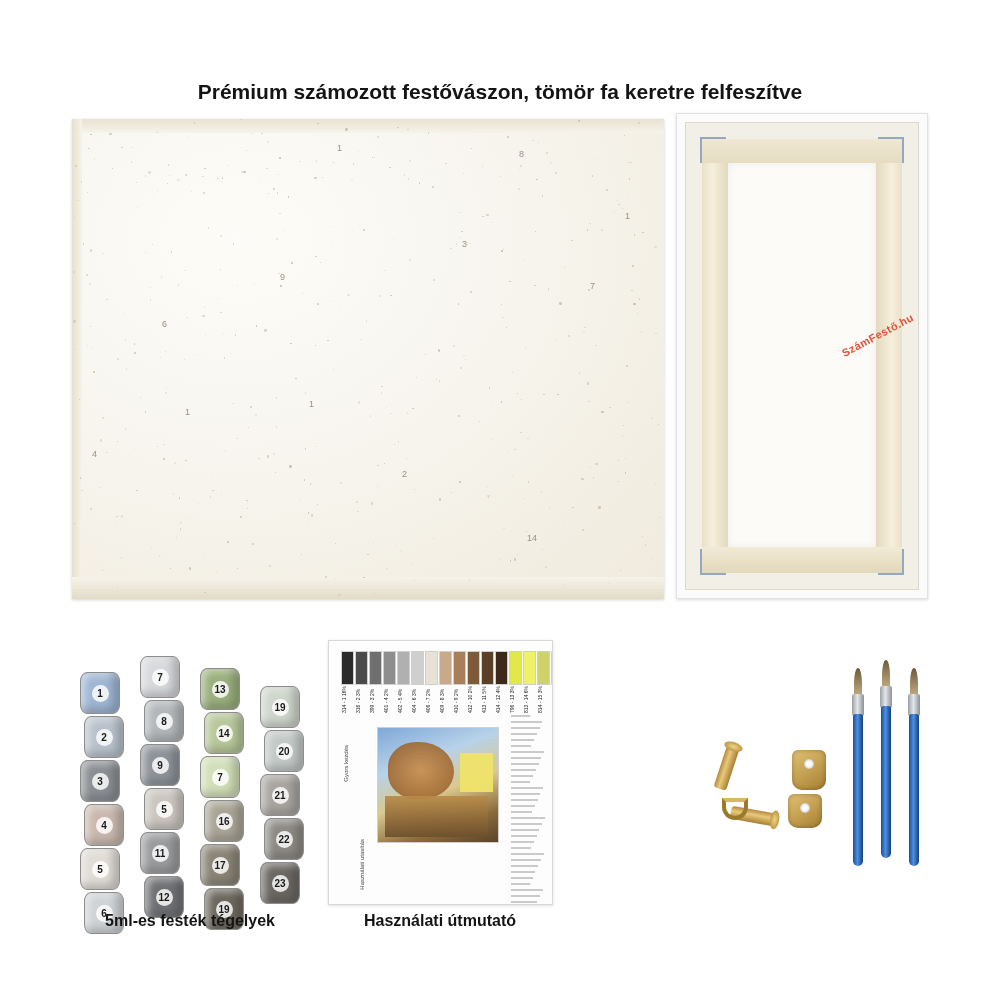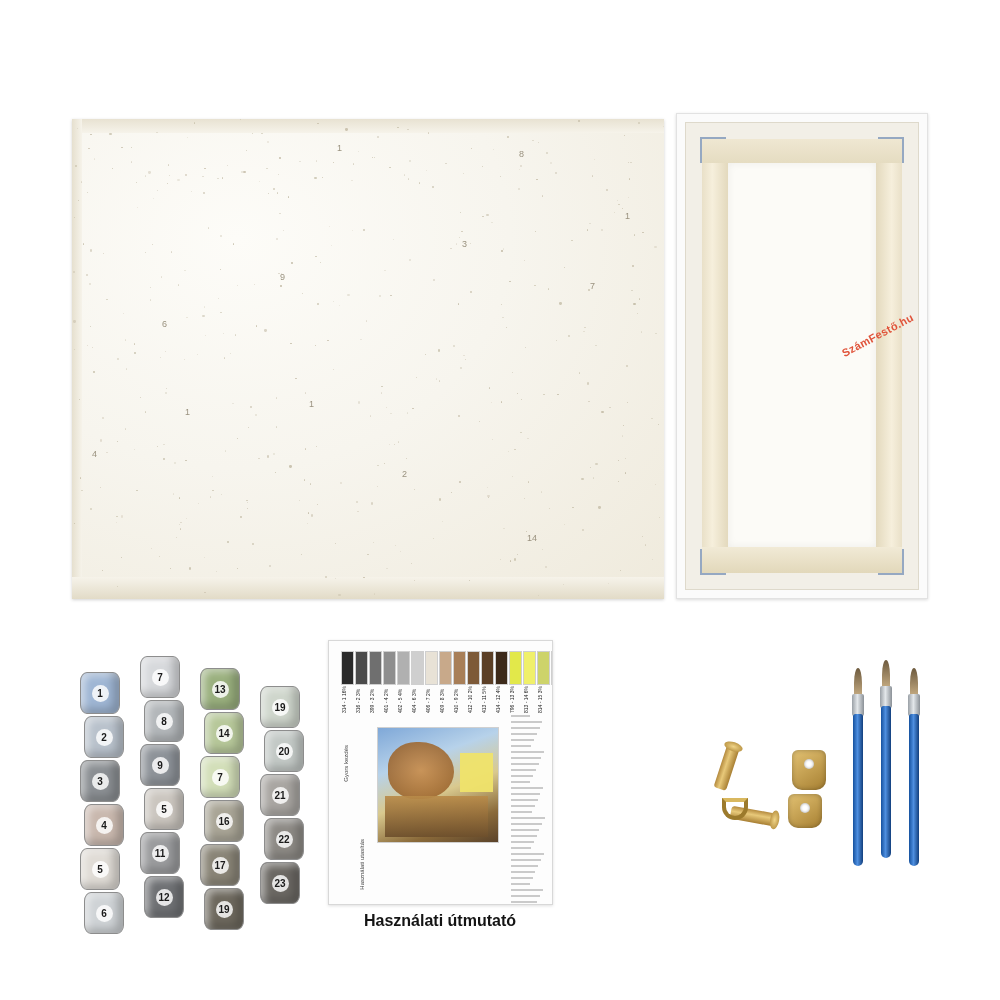--- a/index.html
+++ b/index.html
@@ -226,20 +226,21 @@
     background: linear-gradient(180deg,#6d5a3e,#cbb187);
     border-radius: 50% 50% 2px 2px;
   }
   .brush-caption { left: 836px; top: 258px; width: 164px; }
 </style>
 </head>
 <body>
 
 <div class="page">
 
+  <div class="subtitle">Prémium számozott festővászon, tömör fa keretre felfeszítve</div>
 
   <div class="canvas-area">
 
     <div class="canvas-front">
       <div class="edge-top"></div>
       <div class="edge-left"></div>
       <div class="edge-bottom"></div>
       <div id="specks">
           <div class="speck" style="width: 1.3px; height: 1.3px; left: 331.987px; top: 55.428px; opacity: 0.37;"></div>
           <div class="speck" style="width: 1.3px; height: 1.3px; left: 299.779px; top: 37.7078px; opacity: 0.69;"></div>
@@ -758,20 +759,21 @@
         <div class="pot" style="left: 182px; top: 118px; background: rgb(169, 166, 162);">
           <span class="lbl">21</span>
         </div>
         <div class="pot" style="left: 186px; top: 162px; background: rgb(141, 138, 133);">
           <span class="lbl">22</span>
         </div>
         <div class="pot" style="left: 182px; top: 206px; background: rgb(107, 104, 99);">
           <span class="lbl">23</span>
         </div>
       </div>
+    <div class="pots-caption">5ml-es festék tégelyek</div>
 
     <div class="guide">
       <div class="swatch-row" id="swatch-row">
           <div class="swatch">
             <div class="chip" style="background: rgb(42, 42, 42);"></div>
             <div class="code">314 - 1  16%</div>
           </div>
           <div class="swatch">
             <div class="chip" style="background: rgb(75, 75, 75);"></div>
             <div class="code">316 - 2  3%</div>

